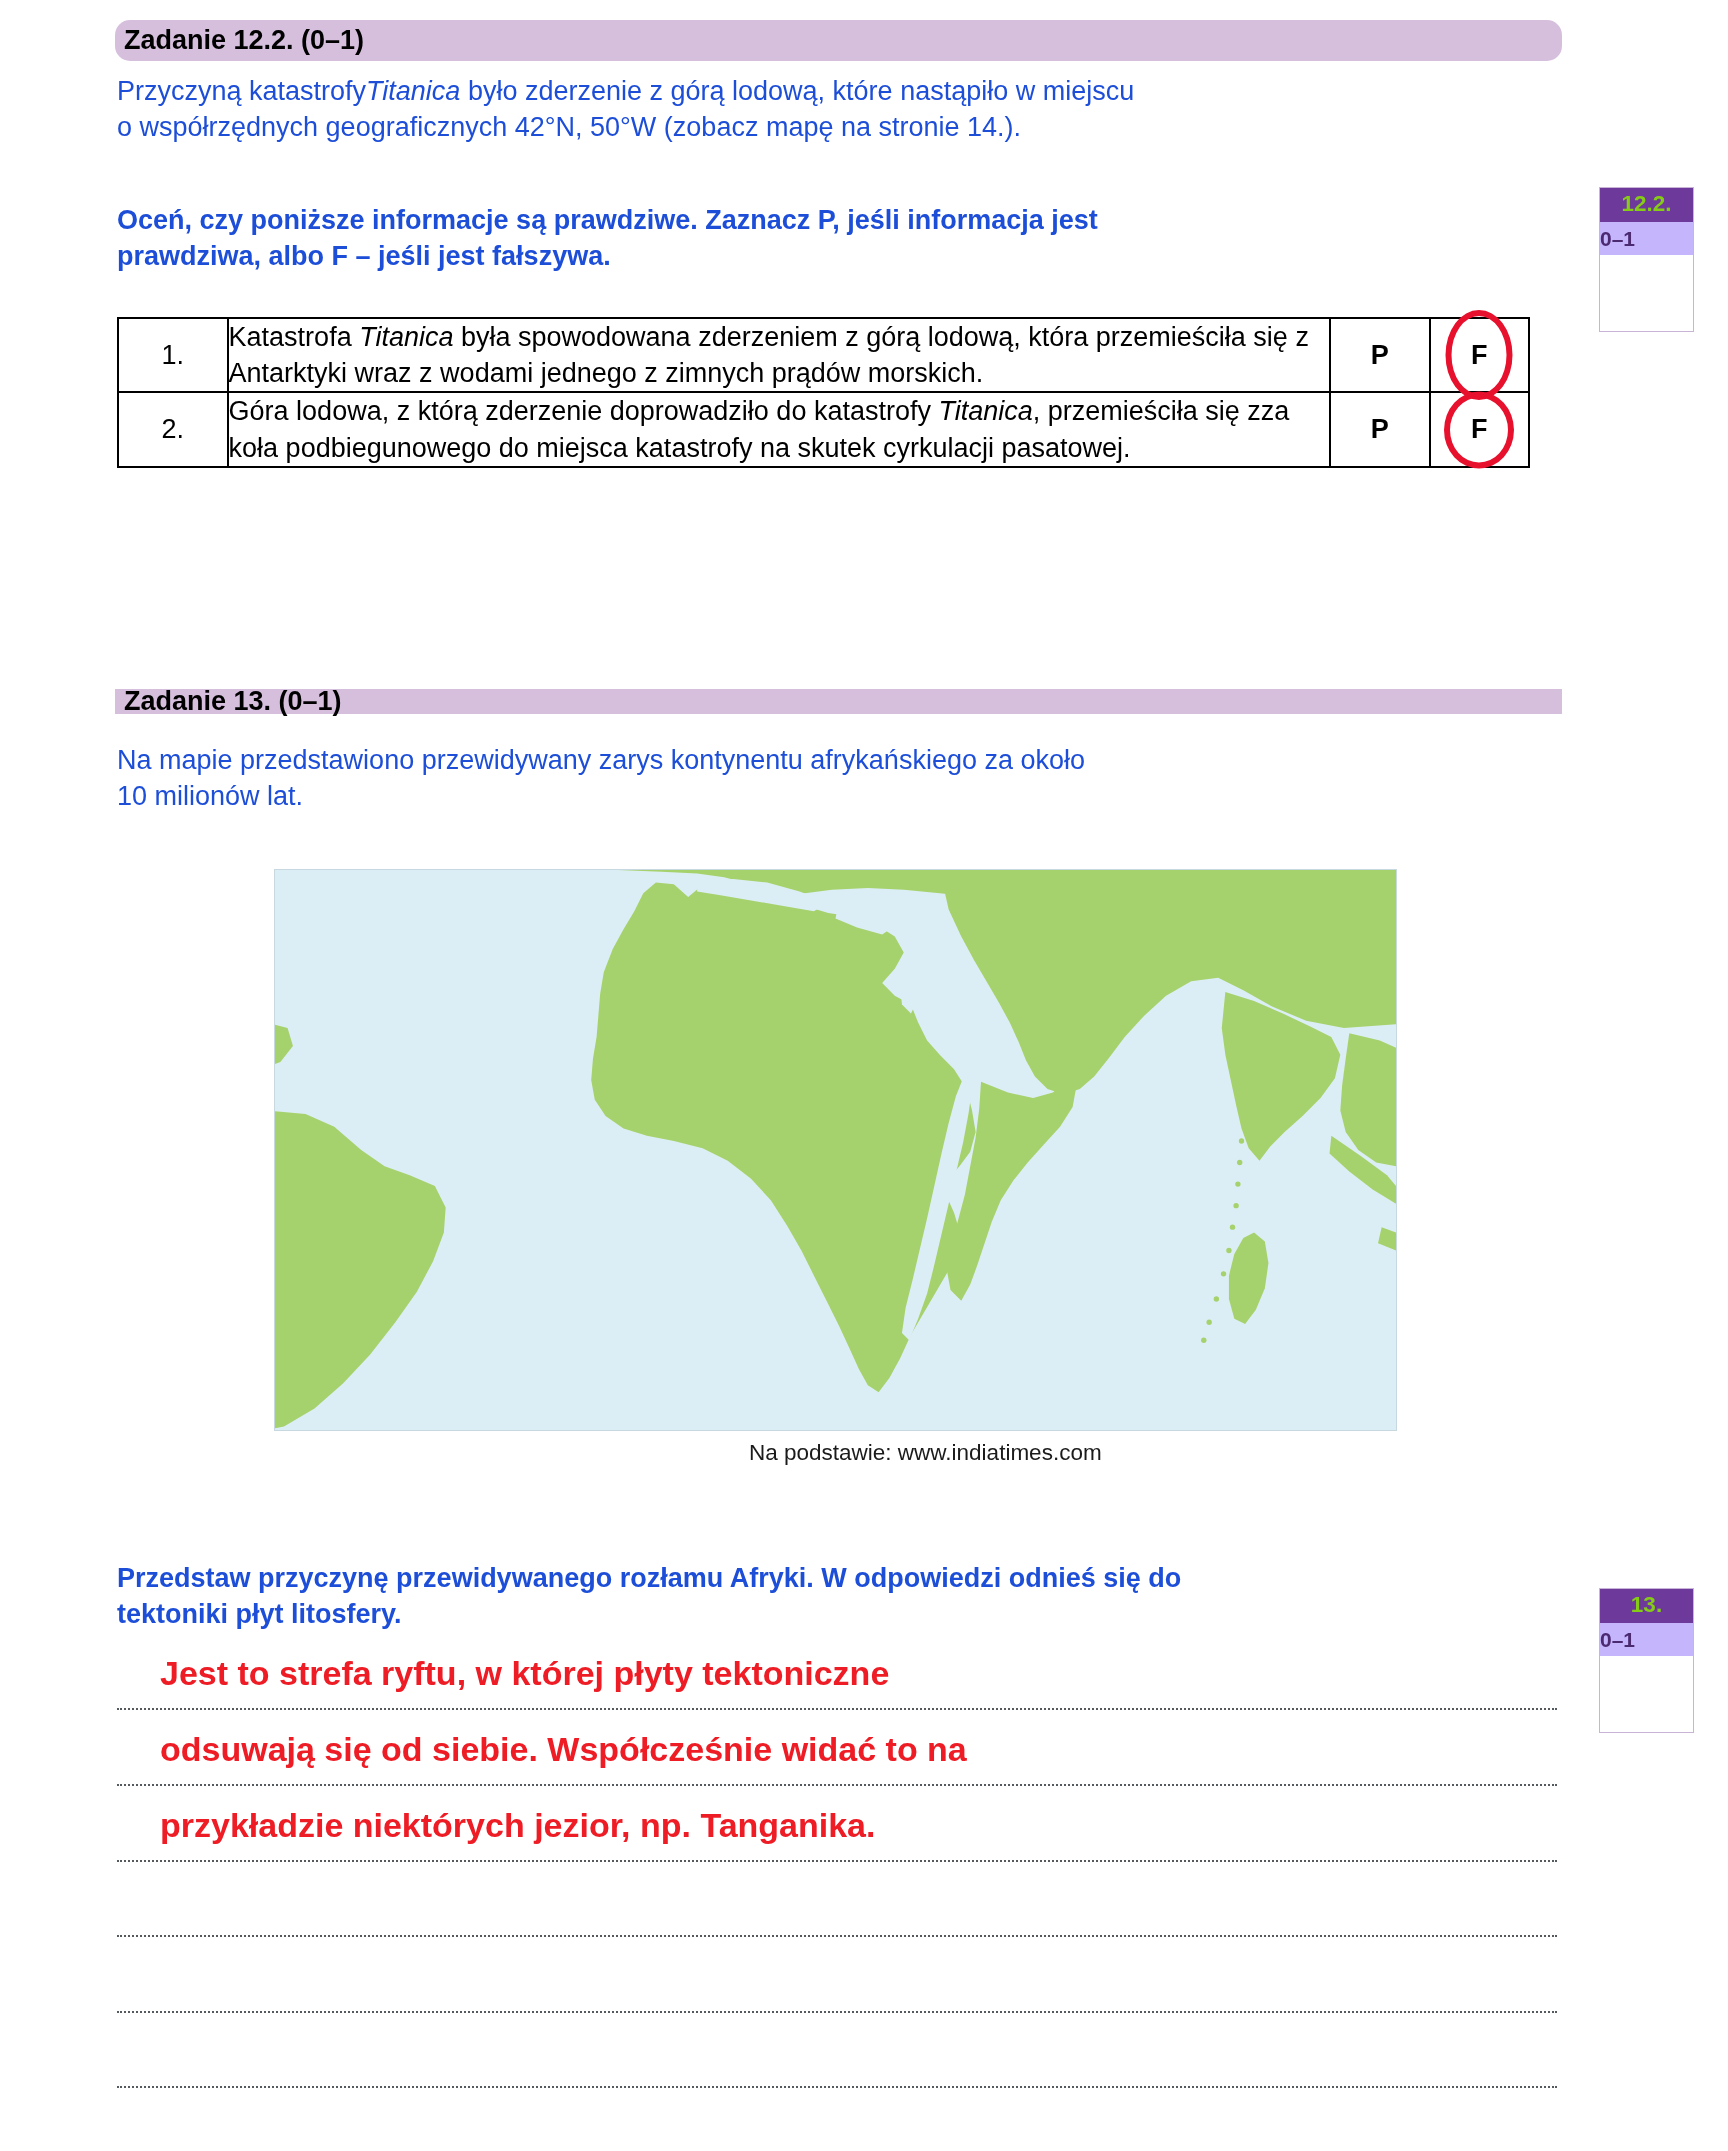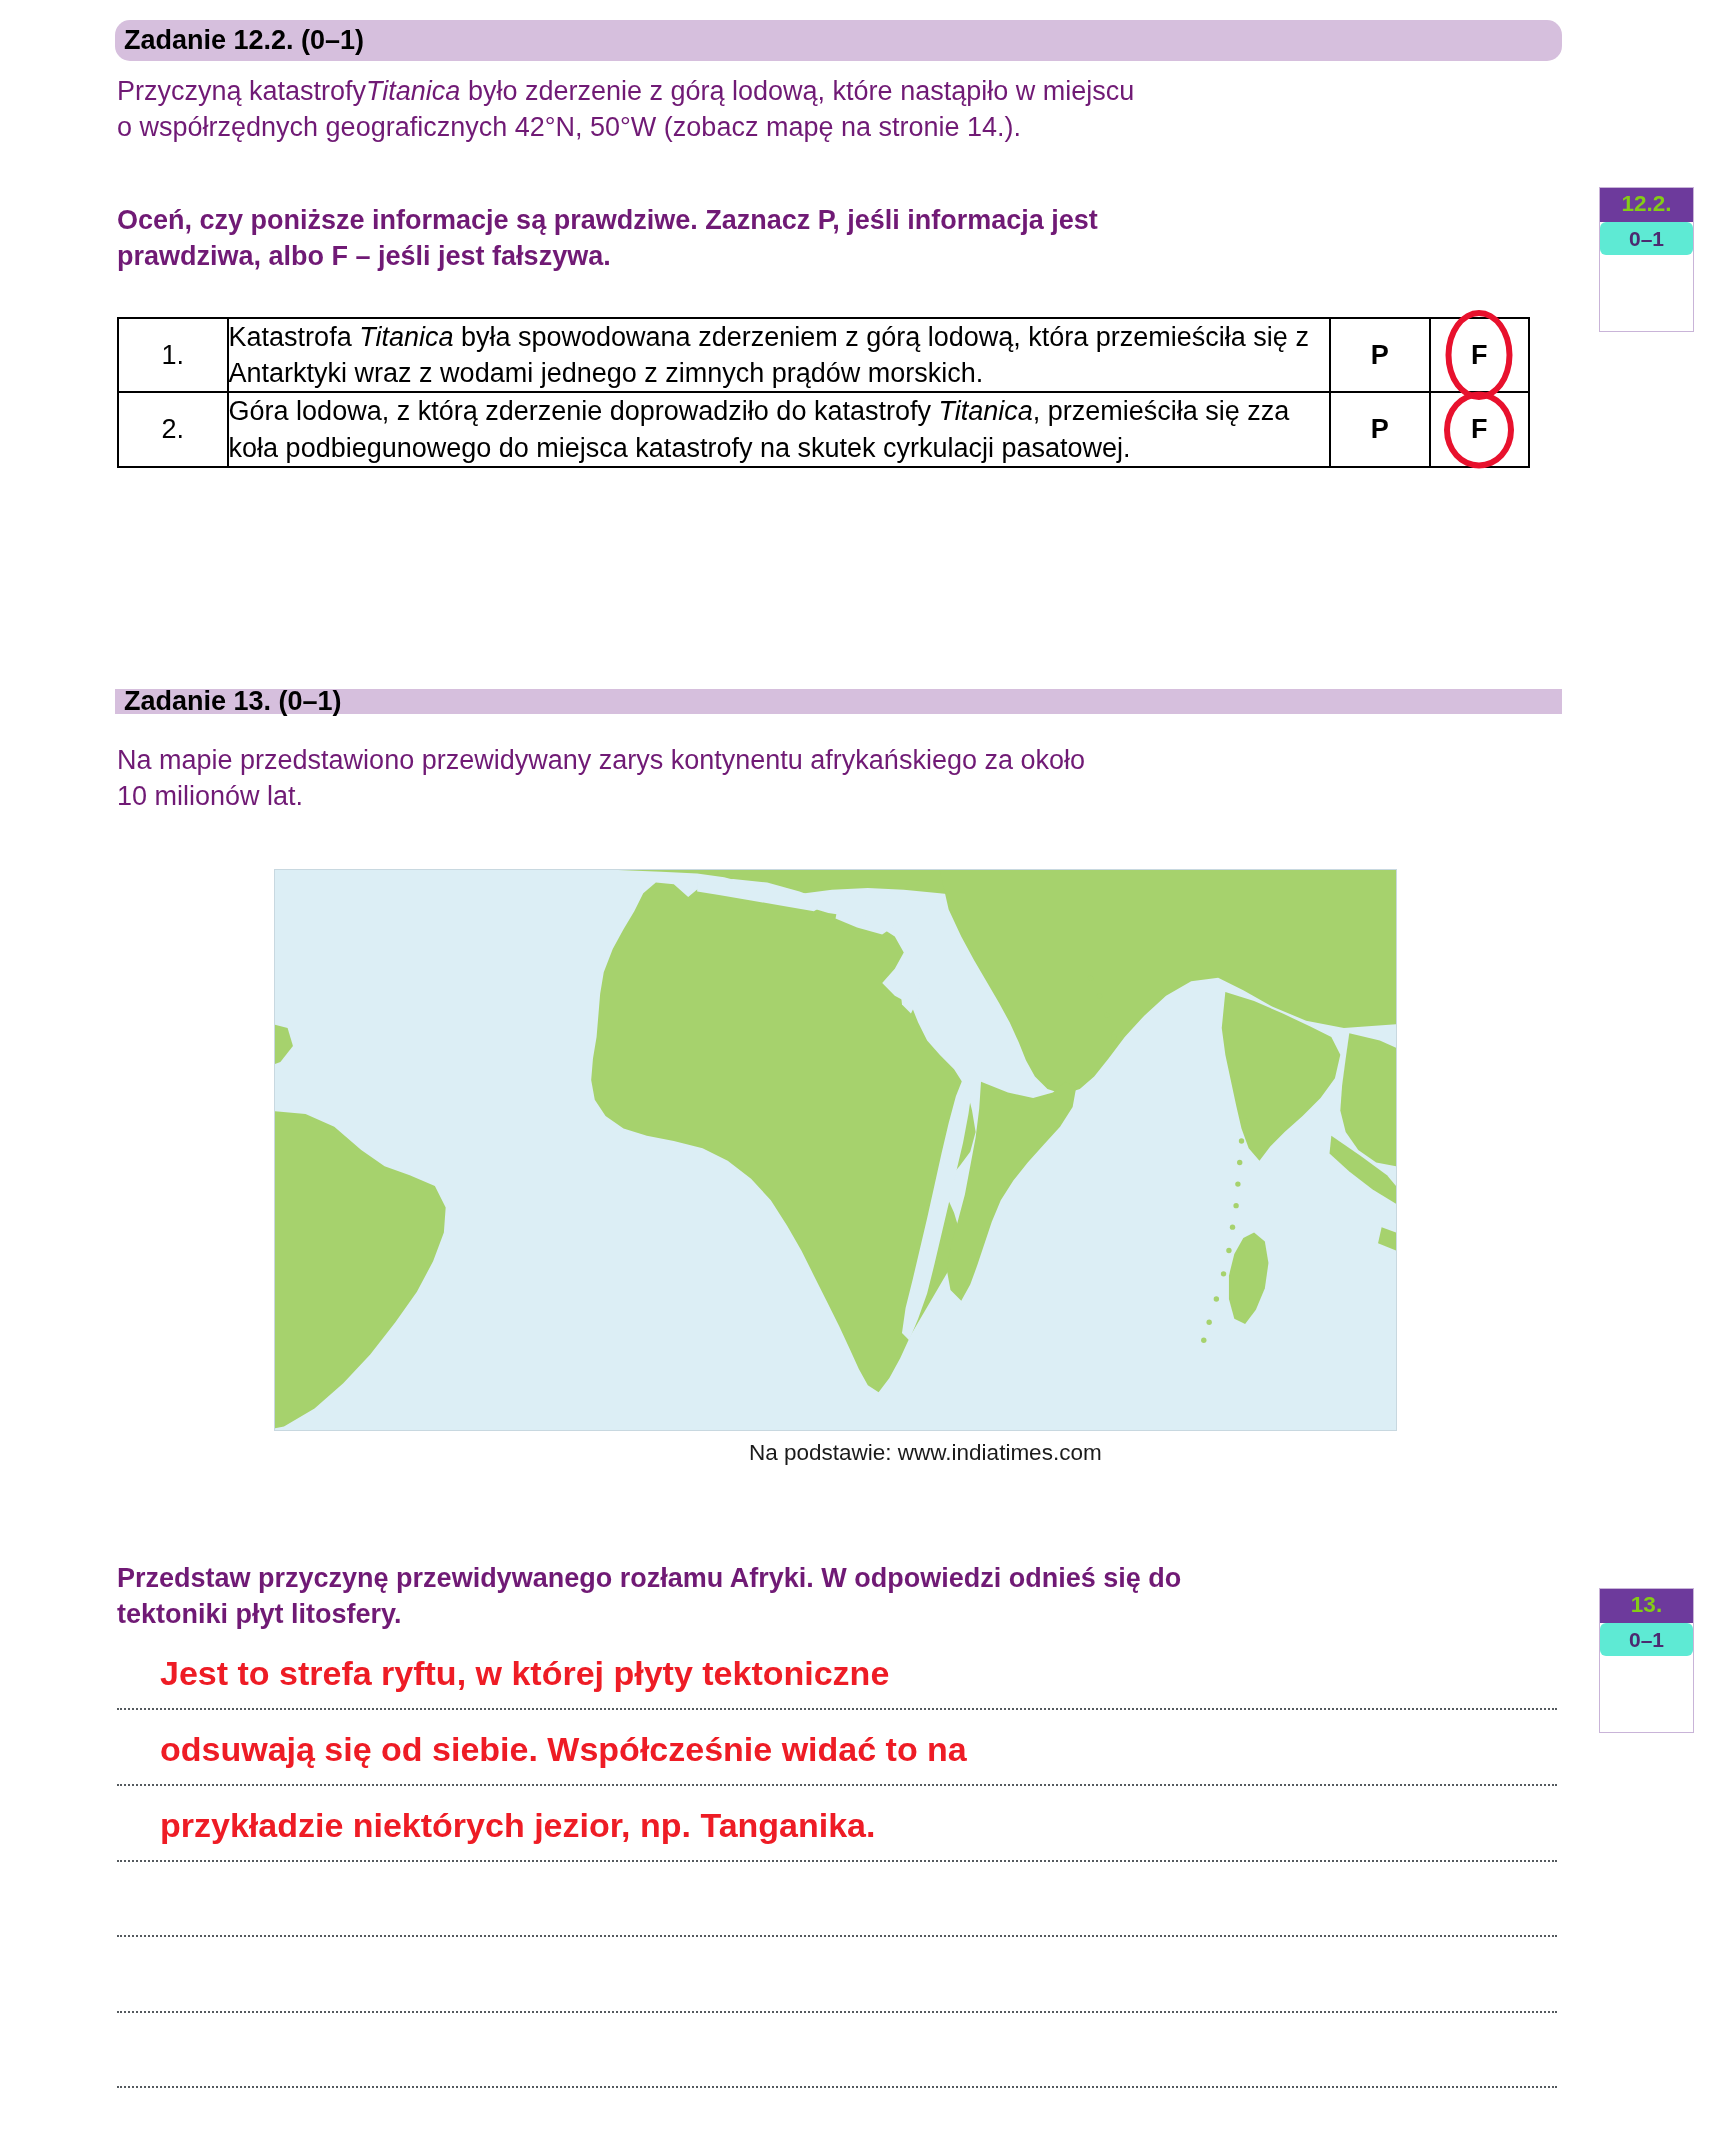--- a/index.html
+++ b/index.html
@@ -29,21 +29,21 @@
     font-weight: bold;
     color: #000;
     letter-spacing: 0px;
   }
 
   
   .para {
     position: absolute;
     font-size: 27px;
     line-height: 1.32;
-    color: #701a75;
+    color: #1d4ed8;
   }
   .para.bold { font-weight: bold; margin-top: 16px; }
   .ital { font-style: italic; }
 
   
   .pf-table {
     position: absolute;
     border-collapse: collapse;
     table-layout: fixed;
   }
@@ -82,28 +82,26 @@
   .score-head {
     background: #6d3a9c;
     color: #84cc16;
     font-size: 22.5px;
     font-weight: bold;
     text-align: center;
     padding: 5.4px 0 6.3px 0;
     line-height: 1;
   }
   .score-range {
-    background: #5eead4;
+    background: #c4b5fd;
     color: #4c2a70;
     font-size: 21px;
     font-weight: bold;
-    text-align: center;
     padding: 5.4px 0 6.3px 0;
     line-height: 1;
-    border-radius: 6px;
   }
   .score-blank { height: 76px; background: #ffffff; }
 
   
   .map-frame {
     position: absolute;
     border: 0.9px solid #c8d8e0;
     background: #dceef5;
     overflow: hidden;
   }

